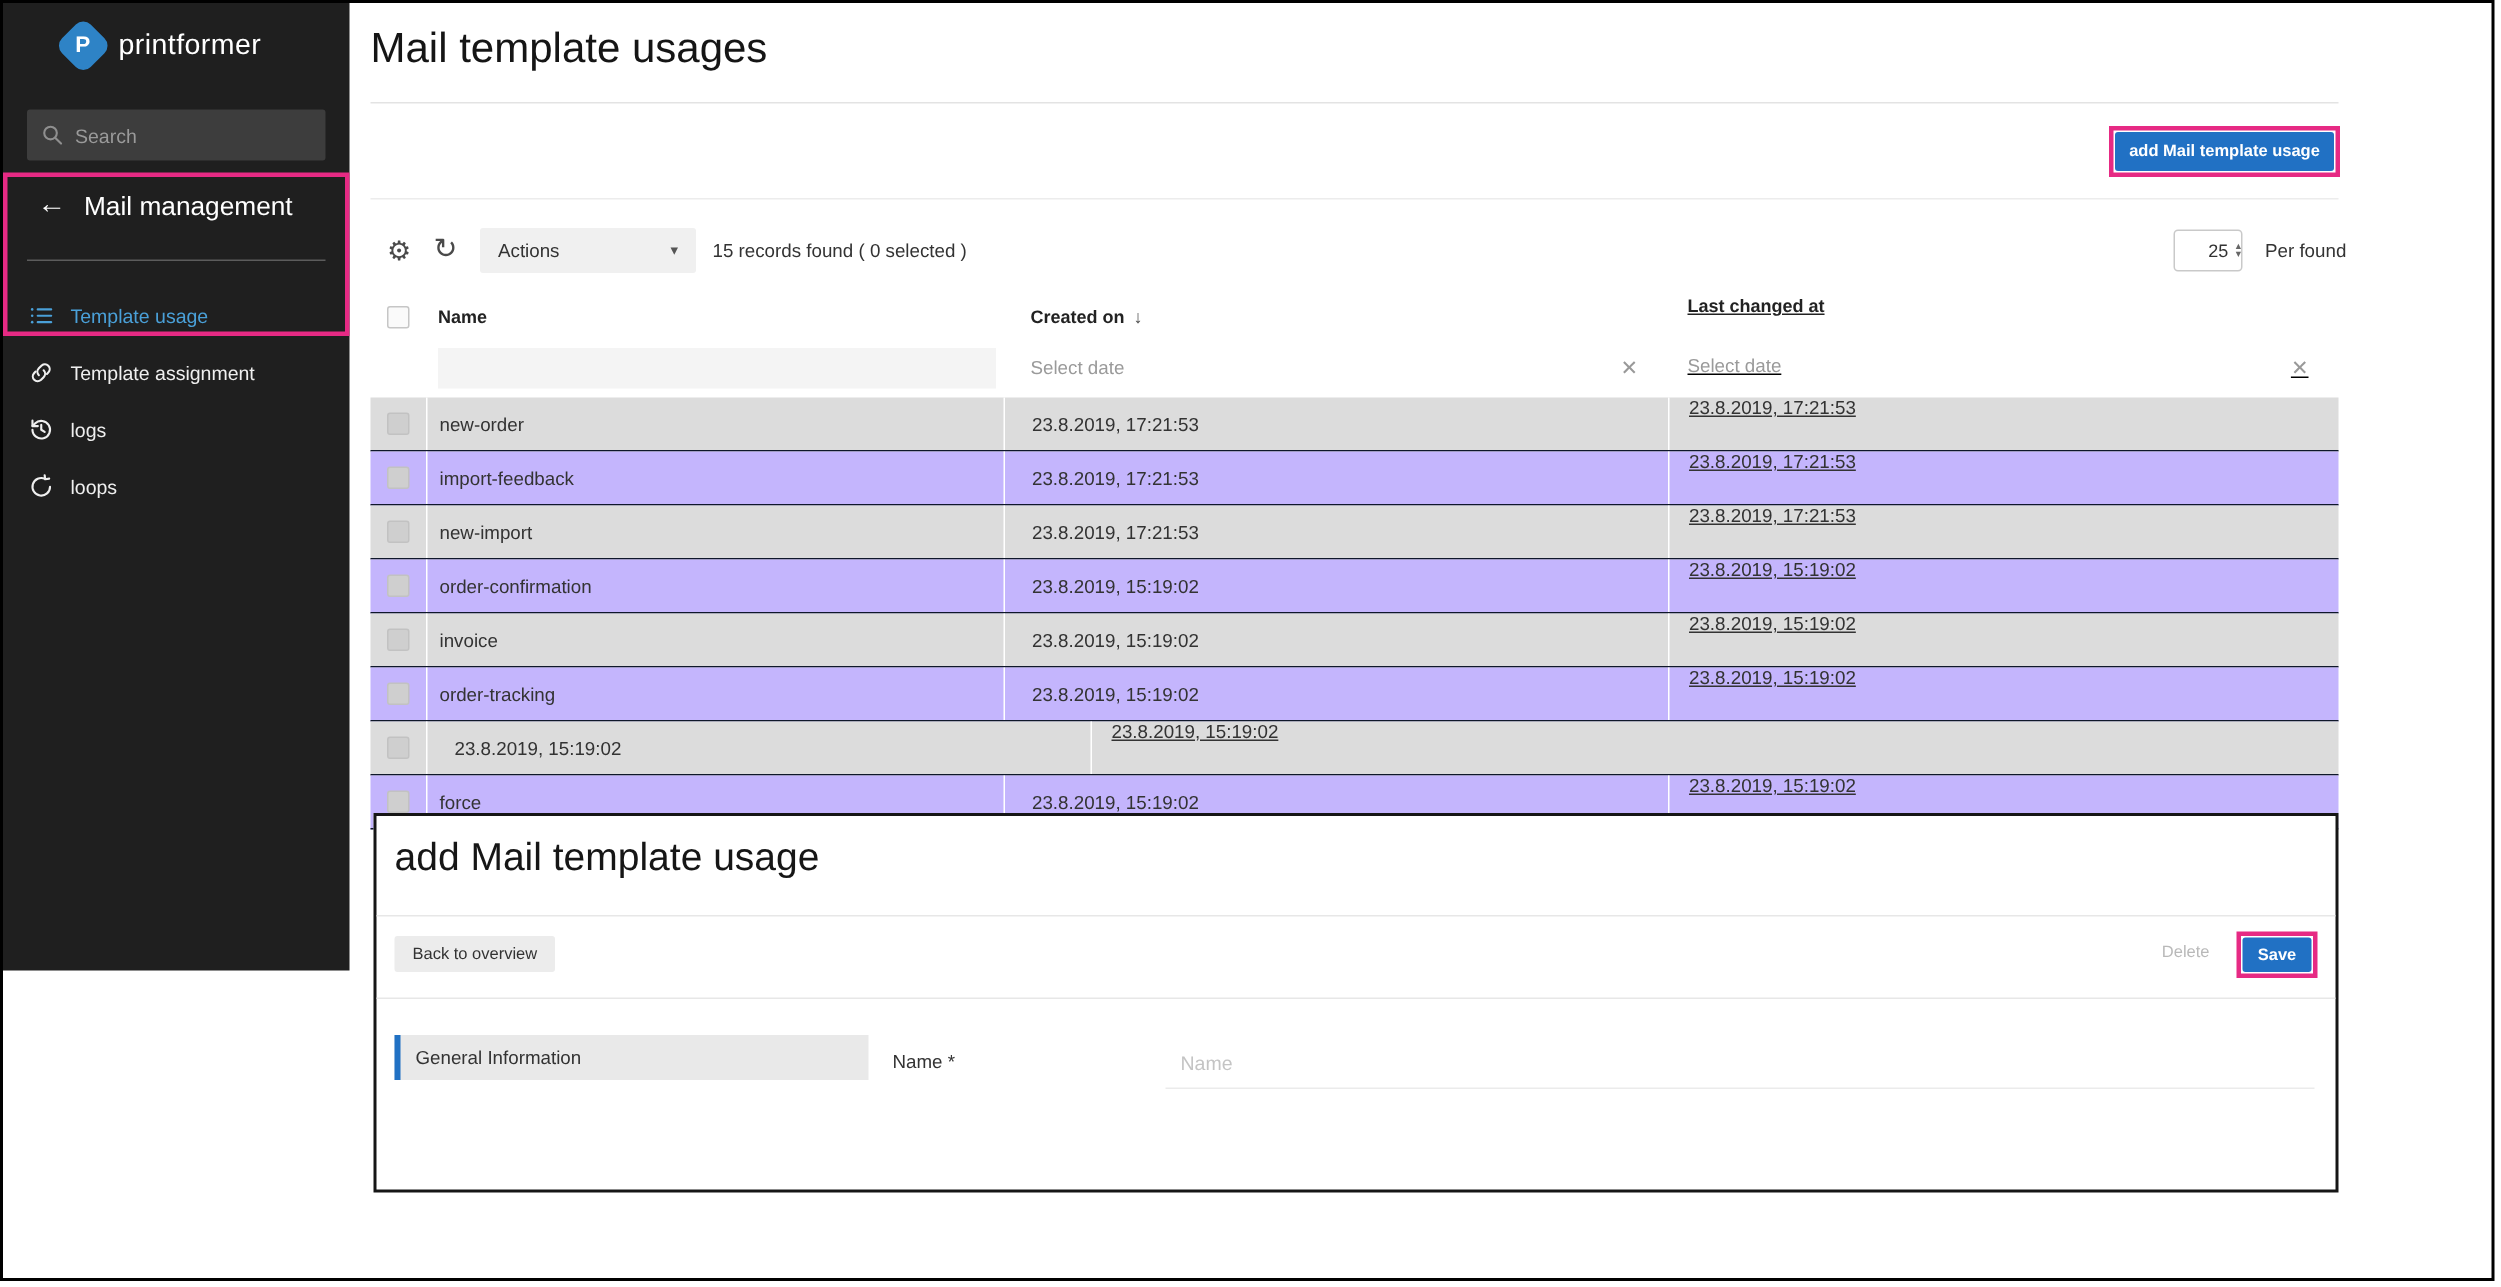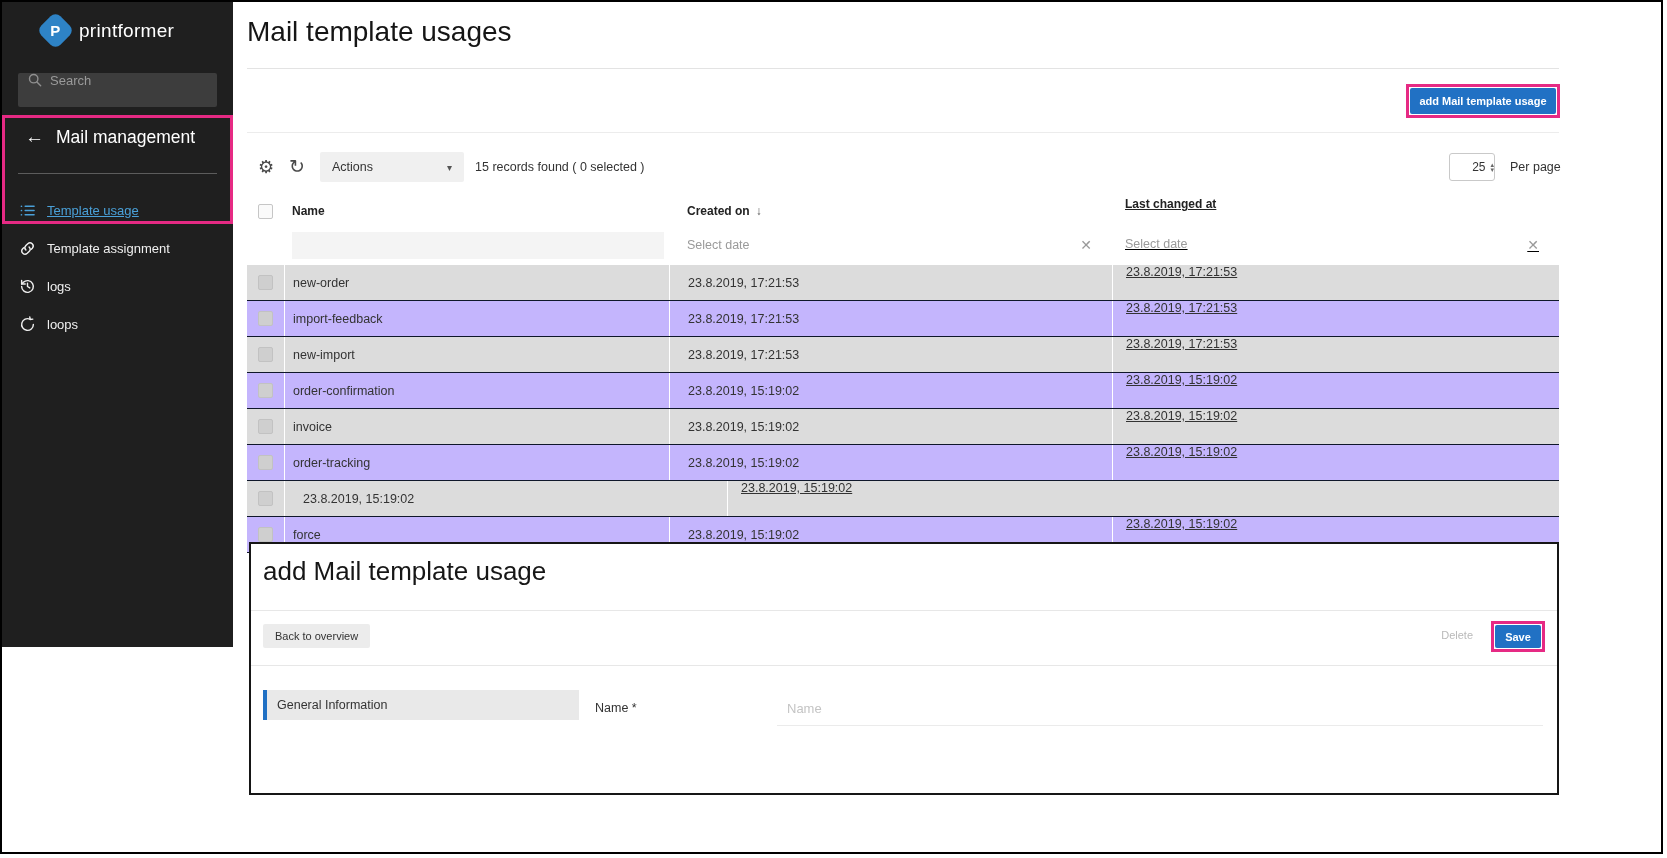--- a/index.html
+++ b/index.html
@@ -5,30 +5,30 @@
   * { margin:0; padding:0; box-sizing:border-box; }
   body { font-family:"Liberation Sans", sans-serif; background:#ffffff; }
   .screen { position:relative; width:1663px; height:854px; border:2px solid #000; background:#fff; overflow:hidden; }
 
   
   .sidebar { position:absolute; left:0; top:0; width:231px; height:645px; background:#1f1f1f; }
   .brand { position:absolute; left:40px; top:15px; display:flex; align-items:center; gap:10px; }
   .logo { width:27px; height:27px; background:#2e83c6; border-radius:7px; transform:rotate(45deg); display:flex; align-items:center; justify-content:center; }
   .logo-p { transform:rotate(-45deg); color:#fff; font-weight:bold; font-size:15px; }
   .brand-name { color:#fff; font-size:19px; letter-spacing:.3px; }
-  .search { position:absolute; left:16px; top:71px; width:199px; height:34px; background:#3d3d3d; border-radius:2px; display:flex; align-items:flex-start; gap:8px; padding:0 10px; }
+  .search { position:absolute; left:16px; top:71px; width:199px; height:34px; background:#3d3d3d; border-radius:2px; display:flex; align-items:center; gap:8px; padding:0 10px; }
   .search svg { flex:0 0 auto; }
   .search input { background:transparent; border:none; outline:none; color:#ddd; font-size:13px; width:100%; font-family:inherit; }
   .search input::placeholder { color:#9a9a9a; }
   .section-head { position:absolute; left:23px; top:124px; display:flex; align-items:center; gap:12px; color:#fff; font-size:17.5px; cursor:pointer; }
   .section-head .back { font-size:19px; }
   .side-divider { position:absolute; left:16px; top:171px; width:199px; border-top:1px solid #5c5c5c; }
   .side-nav { position:absolute; left:0; top:189px; width:100%; }
   .nav-item { height:38px; display:flex; align-items:center; gap:11px; padding-left:17px; color:#efefef; font-size:13px; cursor:pointer; }
-  .nav-item.active { color:#4aa0d8;text-decoration:underline; }
+  .nav-item.active { color:#4aa0d8; }
   .nav-item svg { flex:0 0 auto; }
 
   
   .hl { position:absolute; border:3px solid #e62a84; pointer-events:none; z-index:60; }
   .hl-sidebar { left:0; top:113px; width:231px; height:109px; }
 
   
   .main { position:absolute; left:231px; top:0; width:1432px; height:854px; }
   .page-title { position:absolute; left:14px; top:14px; font-size:28px; font-weight:500; color:#151515; }
   .divider { position:absolute; left:14px; width:1312px; border-top:1px solid #e3e3e3; }
@@ -165,21 +165,21 @@
       <span class="caret">▾</span>
     </div>
     <span class="records">15 records found ( 0 selected )</span>
     <div class="per-page">
       <span>25</span>
       <span class="stepper">
         <span>▴</span>
           <span>▾</span>
       </span>
     </div>
-    <span class="per-page-label">Per page</span>
+    <span class="per-page-label">Per found</span>
 
     <div class="table">
       <div class="thead">
         <div class="c0">
             <div class="cb head-cb"></div>
           </div>
         <div class="c1">
             <span>Name</span>
           </div>
         <div class="c2">

